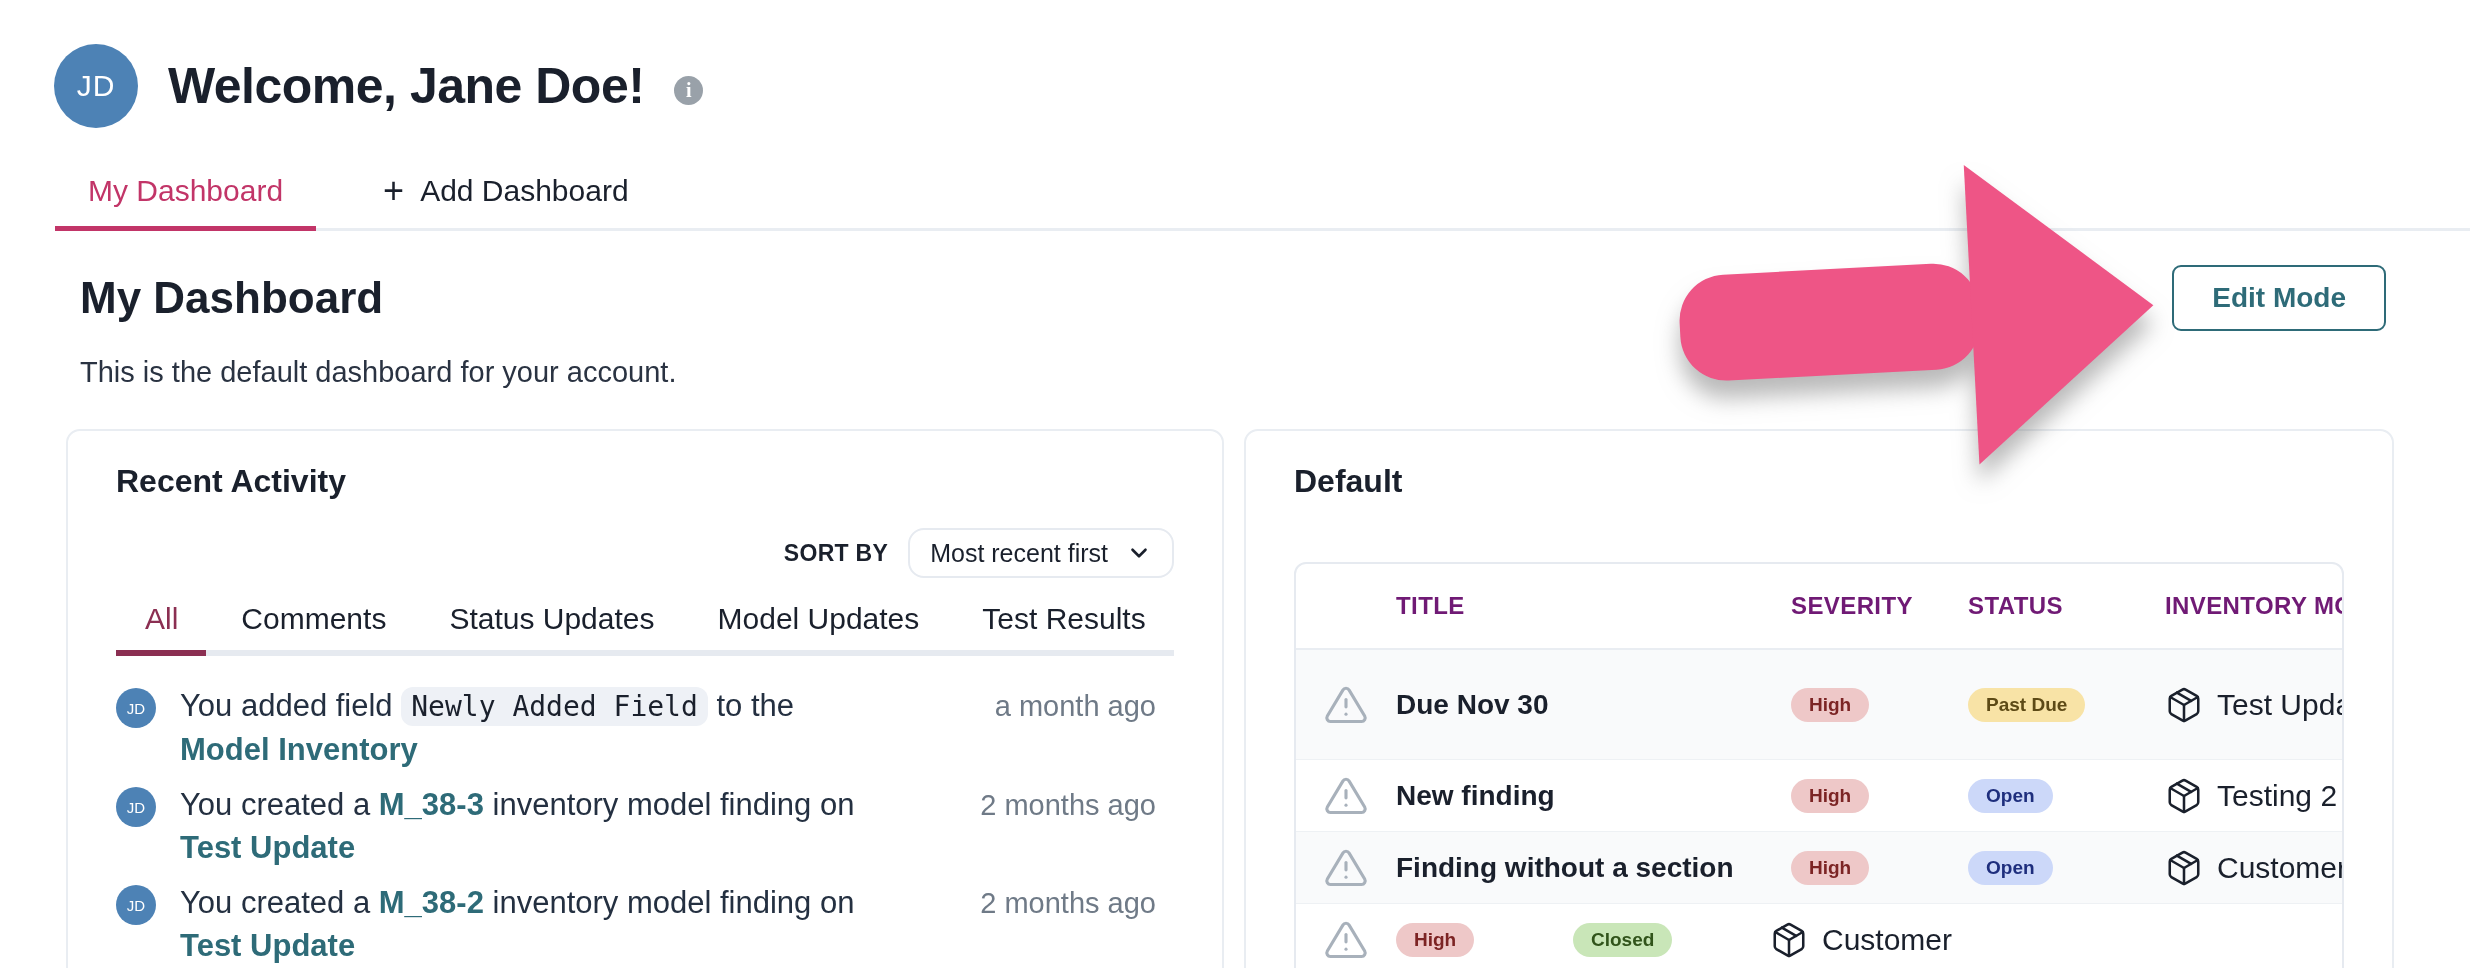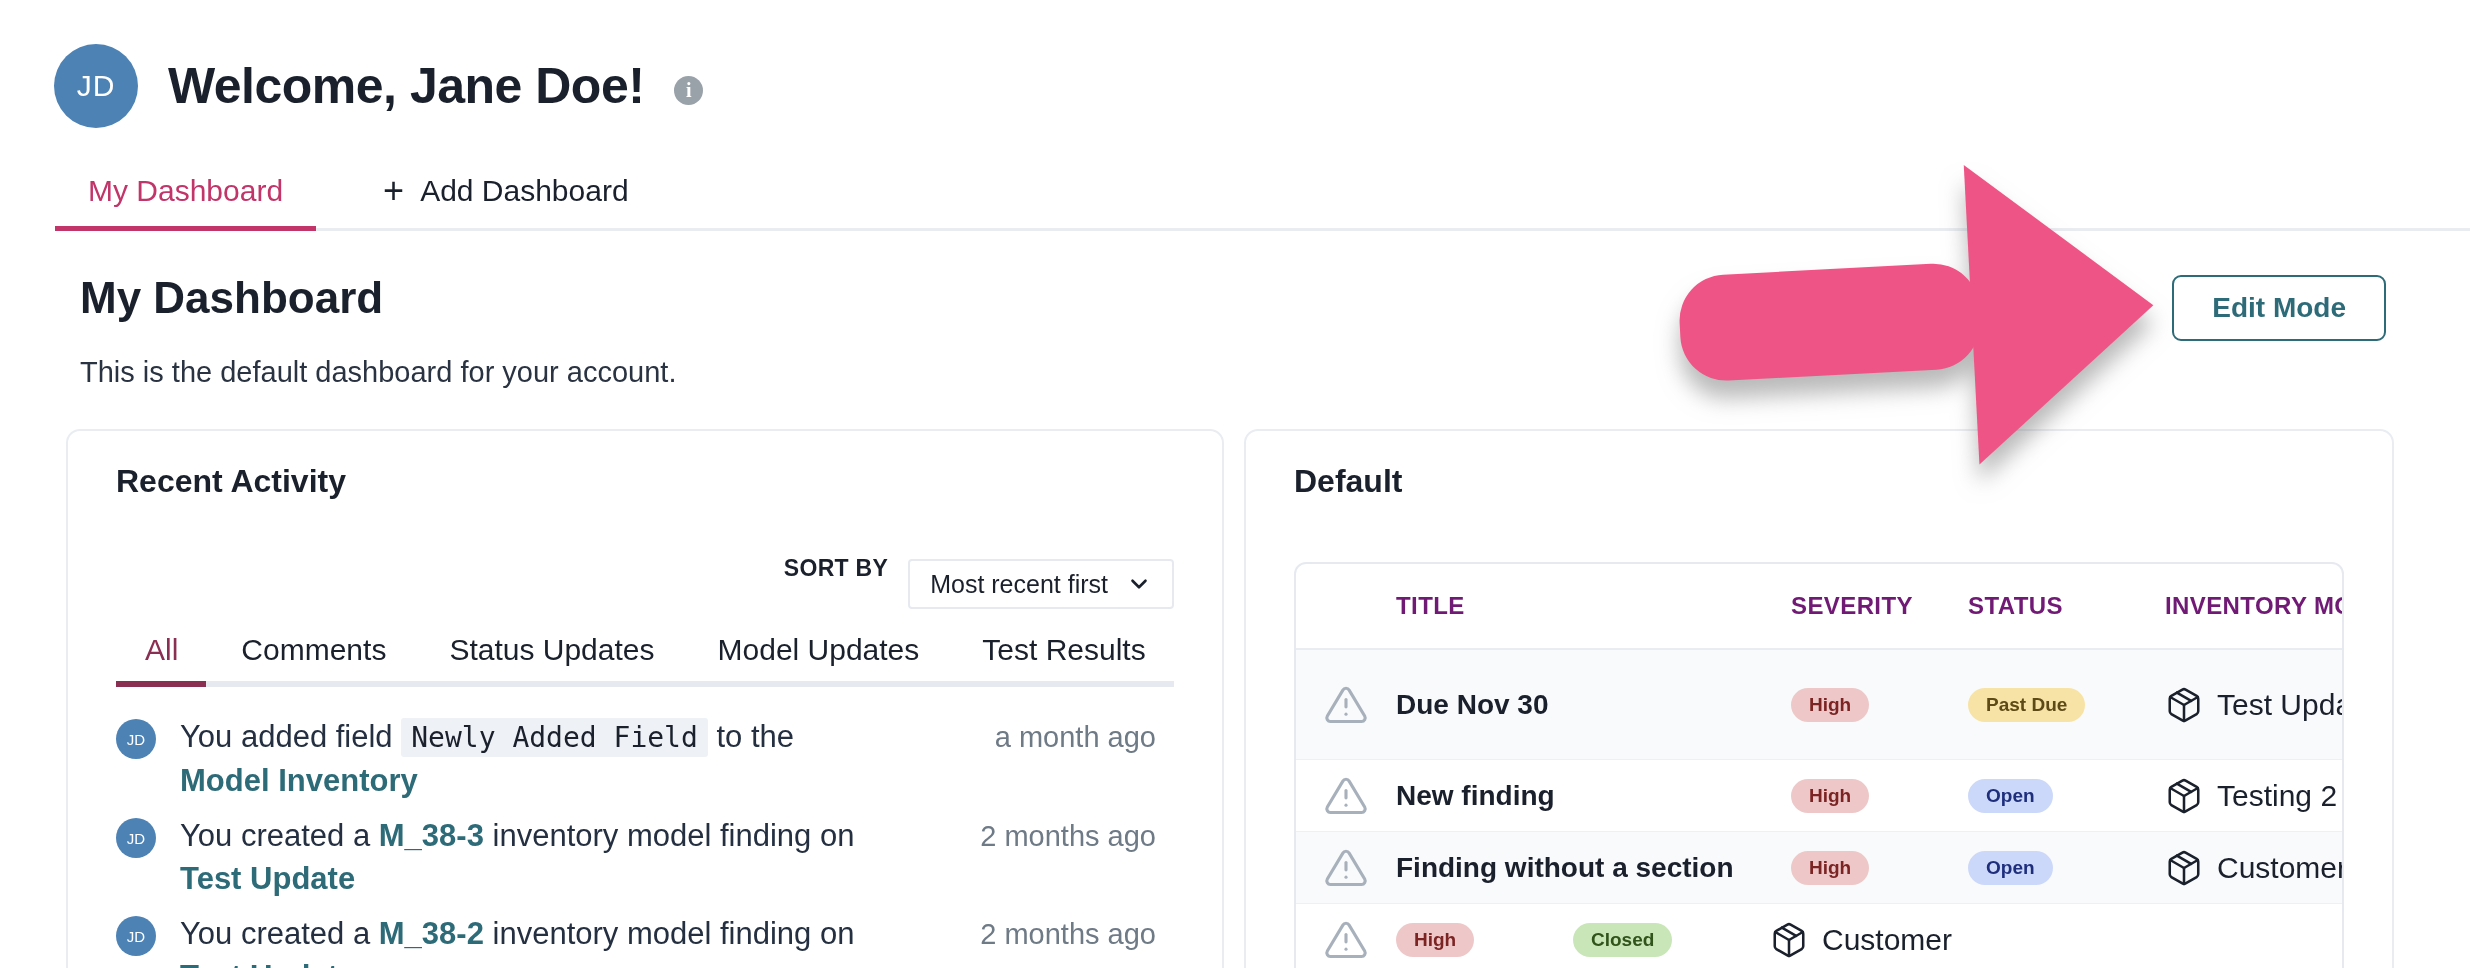--- a/index.html
+++ b/index.html
@@ -21,56 +21,56 @@
   .dtab.active { color:var(--pink,#c23568); }
   .dtab.active::after { content:""; position:absolute; left:0; right:0; bottom:-3px; height:5px;
     background:var(--pink,#c23568); }
   .dtab.add { display:flex; align-items:center; gap:16px; margin-left:34px; }
   .plus { font-size:36px; line-height:26px; font-weight:normal; }
 
   
   .pagehead { position:relative; padding:42px 0 0 80px; }
   h2 { font-size:44px; font-weight:bold; color:#1a202c; }
   .pagehead p { font-size:29px; margin-top:33px; color:#2a3342; }
-  .edit { position:absolute; right:84px; top:44px; height:66px; padding:0 38px; font-size:28px;
+  .edit { position:absolute; right:84px; top:34px; height:66px; padding:0 38px; font-size:28px;
     font-weight:bold; color:var(--teal,#2e6b78); border:2.5px solid var(--teal,#2e6b78);
     border-radius:9px; background:#fff; cursor:pointer; font-family:"Liberation Sans",sans-serif; }
 
   
   .arrow { position:absolute; left:1665px; top:135px; width:500px; height:380px; overflow:visible;
     z-index:5; pointer-events:none; filter:drop-shadow(0px 18px 11px rgba(115,115,115,.5)); }
   .arrow g { fill:var(--arrow,#ee5586); }
 
   
   .cards { display:flex; gap:20px; padding:0 76px 0 66px; margin-top:40px; align-items:stretch; }
   .card { background:#fff; border:2px solid #e9edf2; border-radius:14px; padding:32px 48px;
     height:640px; overflow:hidden; }
   .card.left { width:1158px; flex:none; }
   .card.right { flex:1; }
   h3 { font-size:32px; font-weight:bold; color:#1a202c; }
 
   
   .sortrow { display:flex; justify-content:flex-end; align-items:center; gap:20px; margin-top:28px; }
   .sortlabel { font-size:23px; font-weight:bold; color:#1a202c; letter-spacing:0.3px; }
-  .sortsel { display:flex; align-items:center; gap:18px; border:2px solid #e6eaf0; border-radius:4px;
+  .sortsel { display:flex; align-items:center; gap:18px; border:2px solid #e6eaf0; border-radius:16px;
     background:#fff; height:50px; padding:0 20px; font-size:25px; color:#1a202c; cursor:pointer;
-    font-family:"Liberation Sans",sans-serif;margin-top:31px; }
+    font-family:"Liberation Sans",sans-serif; }
   .ftabs { display:flex; gap:5px; margin-top:24px; font-size:30px; }
   .ftab { color:#1a202c; padding:0 29px; cursor:pointer; white-space:nowrap; }
   .ftab.active { color:var(--maroon,#8b2f52); font-weight:normal; }
   .rail { height:6px; background:#e6eaf0; margin-top:14px; position:relative; }
   .railactive { position:absolute; left:0; top:0; height:6px; width:90px; background:var(--maroon,#8b2f52); }
   .activity { margin-top:28px; display:flex; flex-direction:column; gap:12px; }
   .aitem { display:flex; gap:24px; }
   .avatar-sm { width:40px; height:40px; border-radius:50%; background:var(--avatar,#4d82b5); color:#fff;
     font-size:15px; display:flex; align-items:center; justify-content:center; flex:none; margin-top:4px; }
   .atext { flex:none; width:705px; font-size:31px; line-height:43px; color:#243041; }
   .atext .lnk { color:var(--teal,#2e6b78); font-weight:bold; cursor:pointer; }
   .atext code { font-family:"DejaVu Sans Mono", monospace; font-size:28px; background:#eef1f6;
-    padding:3px 10px; border-radius:3px; color:#1a202c;text-align:center; }
+    padding:3px 10px; border-radius:12px; color:#1a202c;text-align:center; }
   .atime { margin-left:auto; color:#6f7a87; font-size:29px; padding-right:18px; white-space:nowrap; margin-top:6px; }
 
   
   .tablewrap { margin-top:62px; border:2px solid #e6eaf0; border-radius:12px; overflow:hidden; height:480px; }
   .thead { display:flex; align-items:center; height:86px; border-bottom:2px solid #e9edf2;
     font-size:24px; font-weight:bold; color:#701a75; letter-spacing:0.4px; white-space:nowrap; }
   .trow { display:flex; align-items:center; min-height:72px; border-bottom:1px solid #eef1f4;
     cursor:pointer; white-space:nowrap; }
   .trow:first-child { min-height:110px; }
   .trow:nth-child(odd) { background:#f9fafb; }

